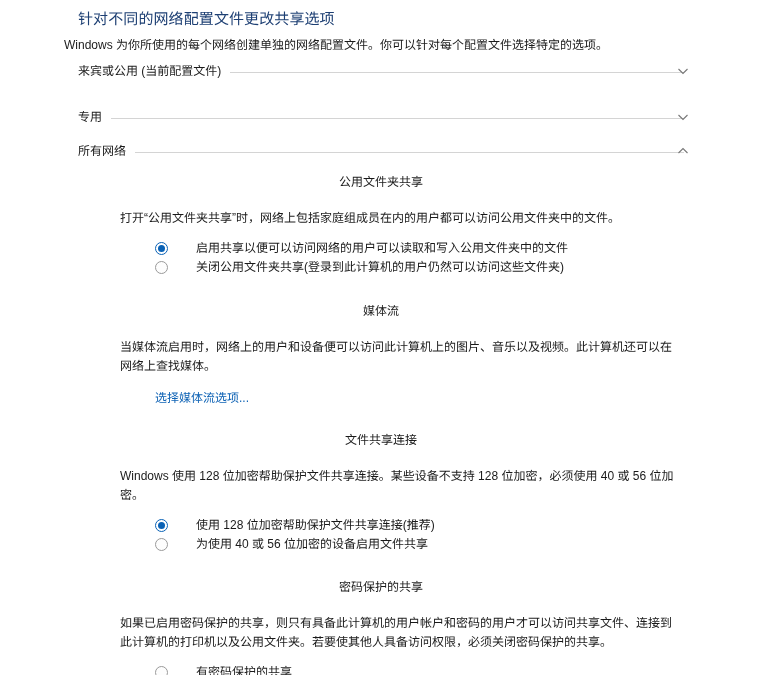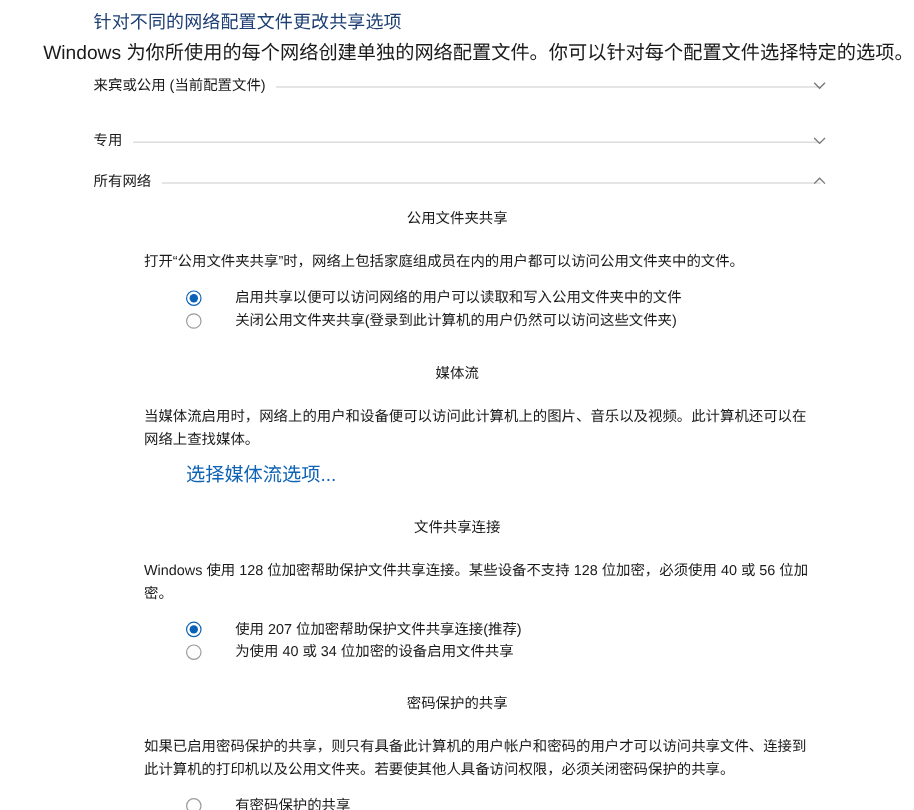--- a/index.html
+++ b/index.html
@@ -29,22 +29,22 @@
     margin: 0;
     padding: 0 0 0 78px;
     font-size: 15px;
     font-weight: 400;
     line-height: 22px;
     color: #1d3f73;
     letter-spacing: 0.1px;
   }
   .page-subtitle {
     margin: 0;
-    padding: 6px 0 0 36px;
-    font-size: 16px;
+    padding: 6px 0 0 64px;
+    font-size: 12px;
     font-weight: 400;
     line-height: 18px;
     color: #1a1a1a;
   }
 
   
   .section {
     position: relative;
     margin-top: 0;
   }
@@ -117,21 +117,21 @@
     font-size: 12px;
     line-height: 19px;
     color: #1a1a1a;
   }
 
   .link-row {
     padding-top: 12px;
     padding-left: 35px;
   }
   .link {
-    font-size: 16px;
+    font-size: 12px;
     line-height: 18px;
     color: #0f63b5;
     text-decoration: none;
     cursor: pointer;
   }
 
   
   .radio-group {
     padding-top: 11px;
     padding-left: 35px;
@@ -259,25 +259,25 @@
       <div class="subsection" style="margin-top:25px;">
         <div class="subsection-header">
           <span class="subsection-title">文件共享连接</span>
           <span class="subsection-rule"></span>
         </div>
         <div class="subsection-body">
           <p class="desc">Windows 使用 128 位加密帮助保护文件共享连接。某些设备不支持 128 位加密，必须使用 40 或 56 位加密。</p>
           <div class="radio-group">
             <div class="radio-row checked">
               <span class="radio-mark"></span>
-              <span class="radio-label">使用 207 位加密帮助保护文件共享连接(推荐)</span>
+              <span class="radio-label">使用 128 位加密帮助保护文件共享连接(推荐)</span>
             </div>
             <div class="radio-row">
               <span class="radio-mark"></span>
-              <span class="radio-label">为使用 40 或 34 位加密的设备启用文件共享</span>
+              <span class="radio-label">为使用 40 或 56 位加密的设备启用文件共享</span>
             </div>
           </div>
         </div>
       </div>
 
       <div class="subsection" style="margin-top:25px;">
         <div class="subsection-header">
           <span class="subsection-title">密码保护的共享</span>
           <span class="subsection-rule"></span>
         </div>

